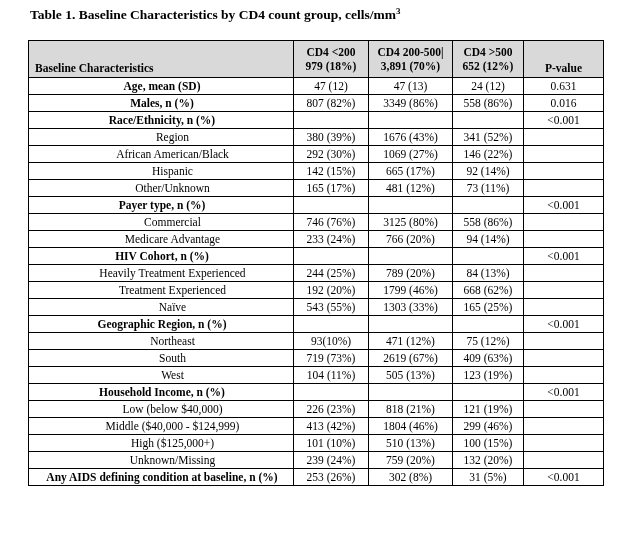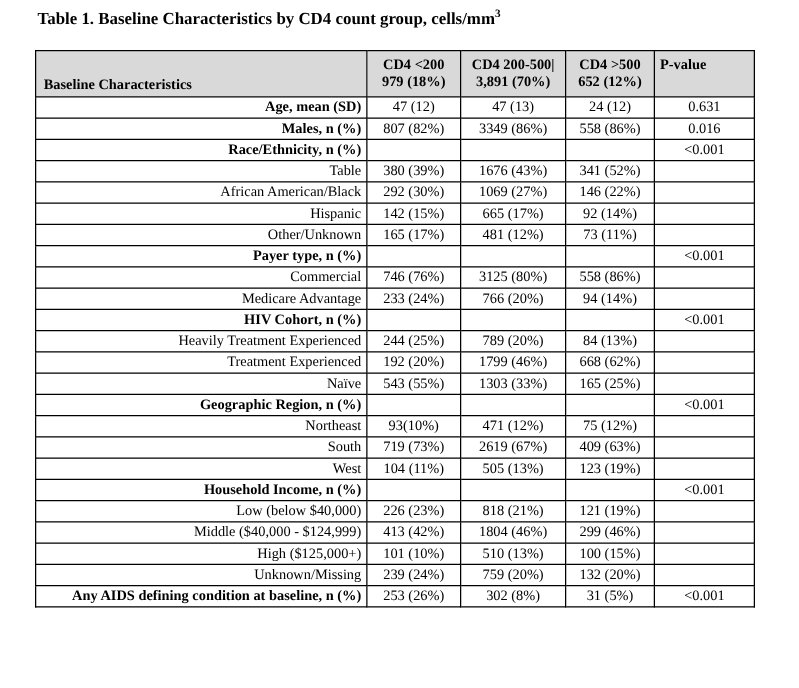--- a/index.html
+++ b/index.html
@@ -23,24 +23,24 @@
     border: 1px solid var(--border-color, #000000);
     padding: 0 4px;
     font-size: 11.5px;
     line-height: 1.25;
     overflow: hidden;
   }
   thead th { background: var(--header-bg, #d9d9d9); font-weight: bold; height: 37px; }
   th.h-label  { text-align: left; vertical-align: bottom; padding-left: 6px; padding-bottom: 2px; margin-left: 21px; }
   th.h-group  { text-align: center; vertical-align: middle; }
   th.h-group .hl { display: block; }
-  th.h-pvalue { text-align: left; vertical-align: bottom; padding-bottom: 18px; }
+  th.h-pvalue { text-align: center; vertical-align: bottom; padding-bottom: 2px; }
 
   tbody td { height: 17px; white-space: nowrap; vertical-align: middle; }
-  td.cell-label { text-align: right; padding-left: 6px; }
+  td.cell-label { text-align: center; padding-left: 6px; }
   tr.group td.cell-label { font-weight: bold; }
   tr.item  td.cell-label { padding-left: 27px; }
   td.cell-value, td.cell-pvalue { text-align: center; }
 </style>
 </head>
 <body>
 
 <div class="page">
 
   <p class="title"><span>Table 1. Baseline Characteristics by CD4 count group, cells/mm</span><sup>3</sup></p>
@@ -87,21 +87,21 @@
     <td class="cell-pvalue">0.016</td>
   </tr>
         <tr class="group">
     <td class="cell-label">Race/Ethnicity, n (%)</td>
     <td class="cell-value"></td>
     <td class="cell-value"></td>
     <td class="cell-value"></td>
     <td class="cell-pvalue">&lt;0.001</td>
   </tr>
         <tr class="item">
-    <td class="cell-label">Table</td>
+    <td class="cell-label">Region</td>
     <td class="cell-value">380 (39%)</td>
     <td class="cell-value">1676 (43%)</td>
     <td class="cell-value">341 (52%)</td>
     <td class="cell-pvalue"></td>
   </tr>
         <tr class="item">
     <td class="cell-label">African American/Black</td>
     <td class="cell-value">292 (30%)</td>
     <td class="cell-value">1069 (27%)</td>
     <td class="cell-value">146 (22%)</td>

